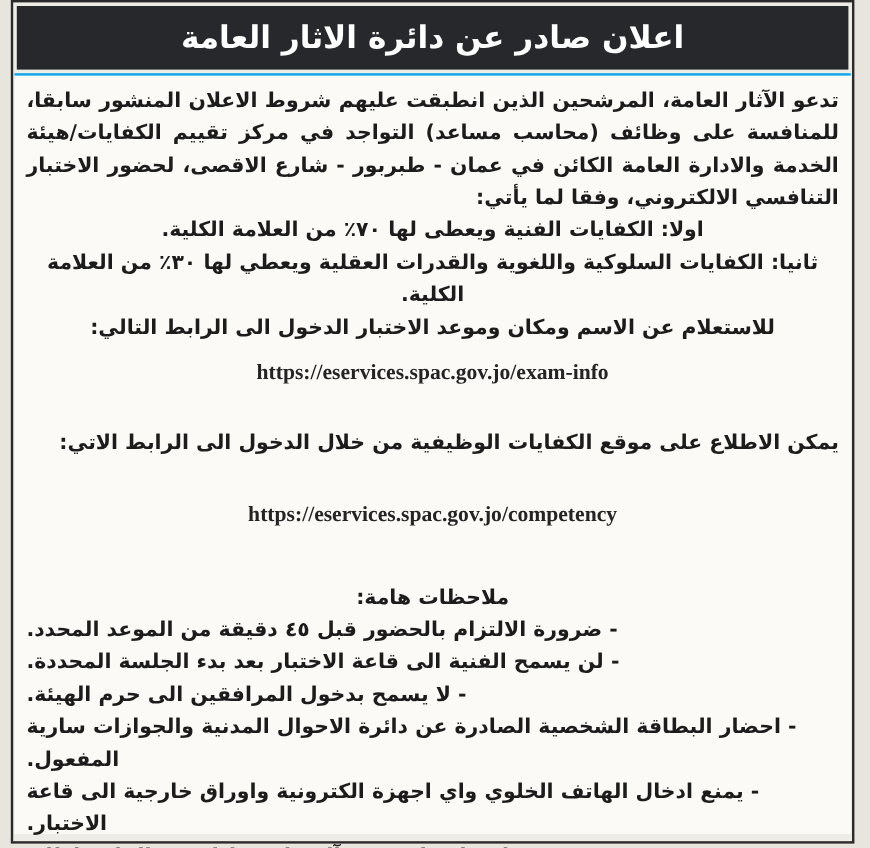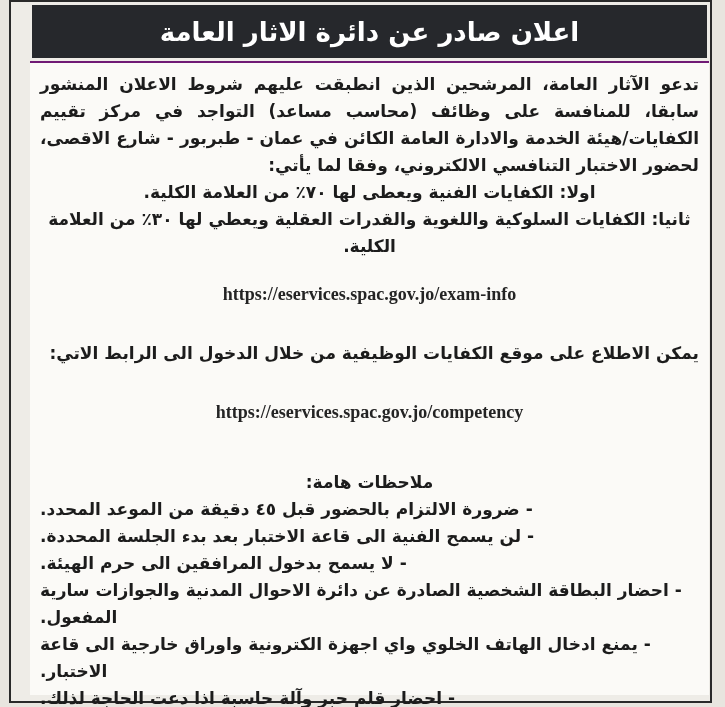--- a/index.html
+++ b/index.html
@@ -16,39 +16,38 @@
   }
   .clipping {
     position: absolute;
     left: 9px;
     top: 0;
     width: 703px;
     height: 703px;
     border: 2px solid #2a2a2a;
     background: #eeece7;
     box-sizing: border-box;
-    padding-left: 18px;
   }
   .header-bar {
     margin: 3px;
     height: 53px;
     background: #26282c;
     color: #ffffff;
     display: flex;
     align-items: center;
     justify-content: center;
     font-size: 26px;
     font-weight: bold;
     letter-spacing: 0.5px;
   }
   .body-box {
     margin: 0 1px 1px 1px;
     height: 634px;
     background: #fbfaf7;
-    border-top: 2px solid #701a75;
+    border-top: 2px solid #0ea5e9;
     box-sizing: border-box;
     padding: 8px 10px 0 10px;
     direction: rtl;
     color: #1c1c1c;
     font-weight: bold;
     font-size: 17px;
     line-height: 27px;
   }
   .intro {
     margin: 0;
@@ -61,21 +60,21 @@
   .url-line {
     margin: 0;
     direction: ltr;
     text-align: center;
     font-family: "Liberation Serif", serif;
     font-weight: bold;
     font-size: 18px;
     line-height: 24px;
     color: #242424;
   }
-  .url-exam      { margin-top: 22px; }
+  .url-exam      { margin-top: 11px; }
   .centered-line {
     margin: 34px 0 0 0;
   }
   .url-competency { margin-top: 33px; }
   .notes-heading  { margin-top: 45px; }
   .notes {
     margin: 0;
   }
   .note-row {
     text-align: left;
@@ -91,20 +90,21 @@
   </div>
 
   <div class="body-box">
 
     <p class="intro">تدعو الآثار العامة، المرشحين الذين انطبقت عليهم شروط الاعلان المنشور سابقا، للمنافسة على وظائف (محاسب مساعد) التواجد في مركز تقييم الكفايات/هيئة الخدمة والادارة العامة الكائن في عمان - طبربور - شارع الاقصى، لحضور الاختبار التنافسي الالكتروني، وفقا لما يأتي:</p>
 
     <p class="line">اولا: الكفايات الفنية ويعطى لها ٧٠٪ من العلامة الكلية.</p>
 
     <p class="line">ثانيا: الكفايات السلوكية واللغوية والقدرات العقلية ويعطي لها ٣٠٪ من العلامة الكلية.</p>
 
+    <p class="line">للاستعلام عن الاسم ومكان وموعد الاختبار الدخول الى الرابط التالي:</p>
 
     <p class="url-line url-exam">https://eservices.spac.gov.jo/exam-info</p>
 
     <p class="centered-line">يمكن الاطلاع على موقع الكفايات الوظيفية من خلال الدخول الى الرابط الاتي:</p>
 
     <p class="url-line url-competency">https://eservices.spac.gov.jo/competency</p>
 
     <p class="line notes-heading">ملاحظات هامة:</p>
 
     <div class="notes">

